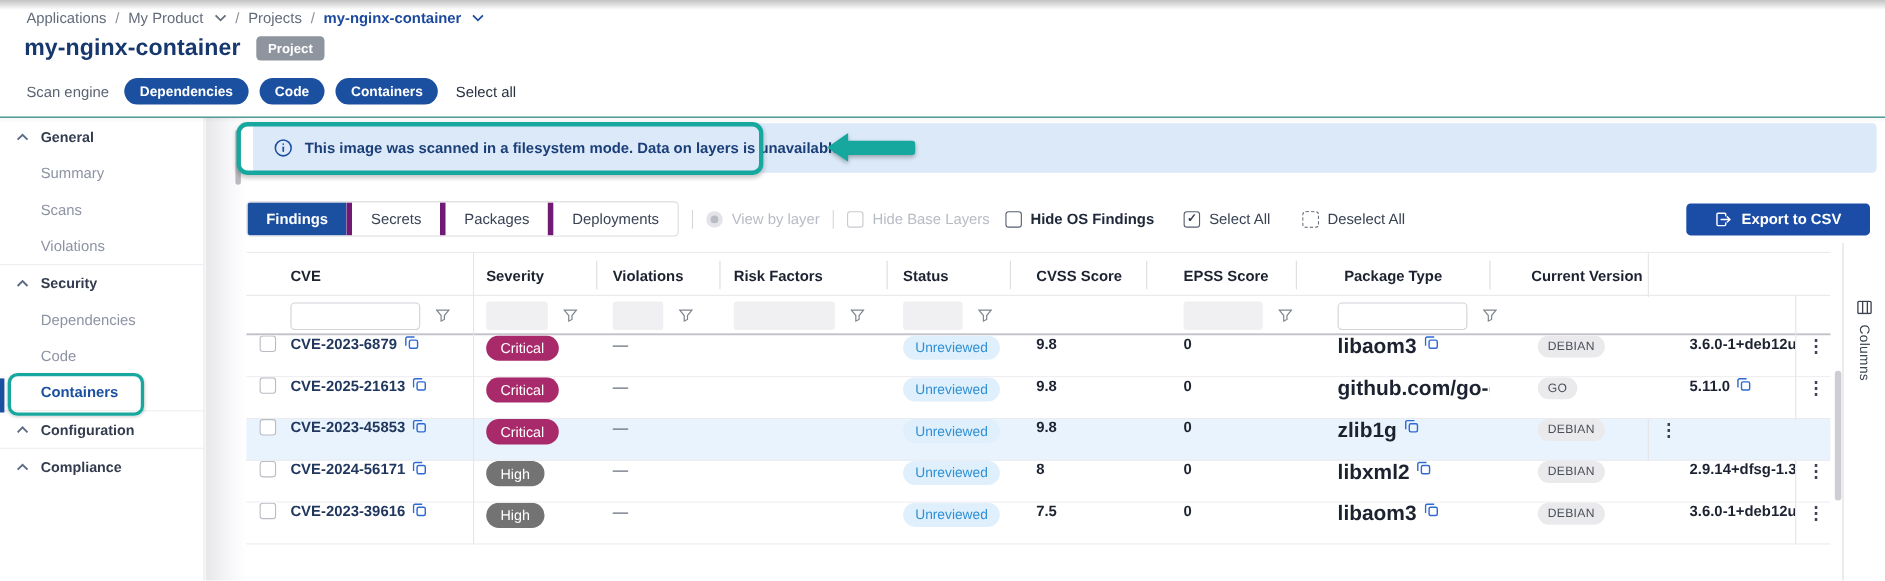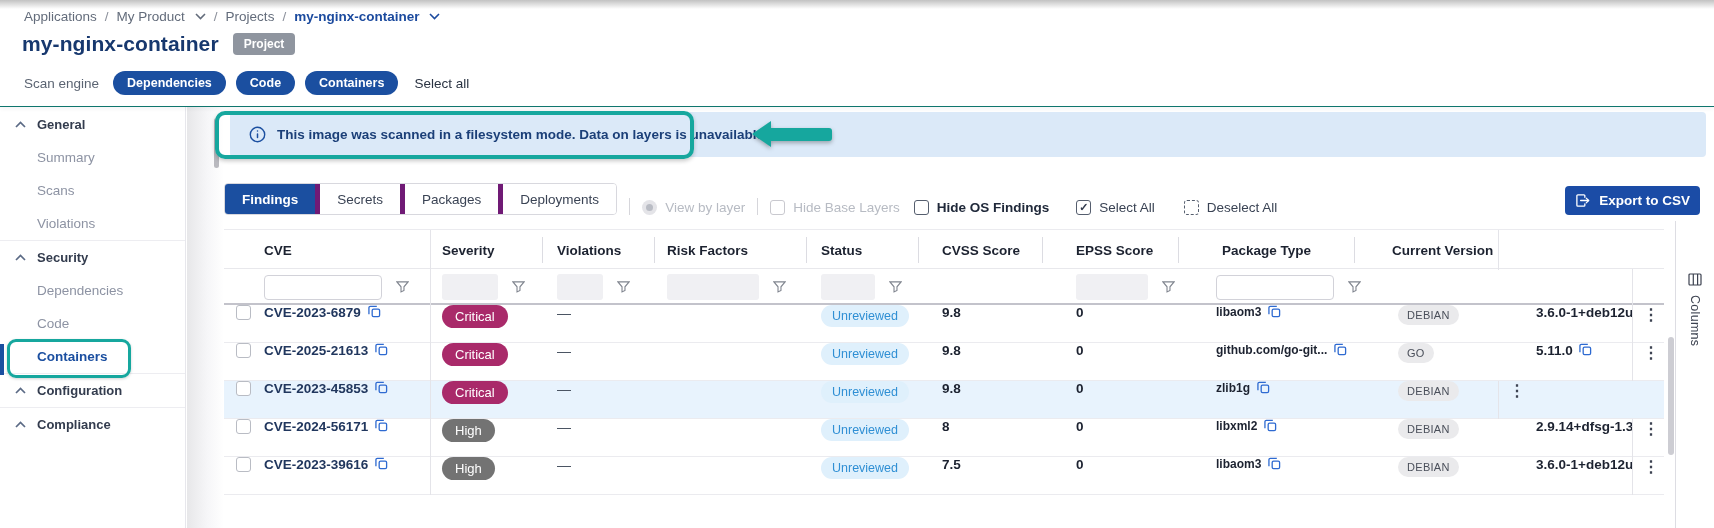--- a/index.html
+++ b/index.html
@@ -61,21 +61,21 @@
     border:4px solid #16a79e; border-radius:10px; pointer-events:none; z-index:6;
     box-shadow:0 2px 4px rgba(0,0,0,.22); }
   .annot-arrow { position:absolute; left:528px; top:9px; width:80px; height:27px;
     pointer-events:none; z-index:6; filter:drop-shadow(0 2px 2px rgba(0,0,0,.3)); }
   .annot-arrow .head { position:absolute; left:0; top:0; width:0; height:0;
     border-top:13px solid transparent; border-bottom:13px solid transparent;
     border-right:19px solid #16a79e; }
   .annot-arrow .shaft { position:absolute; left:18px; top:7px; width:62px; height:13px;
     background:#16a79e; border-radius:0 3px 3px 0; }
 
-  .toolbar { margin:26px 14px 0 0; height:32px; display:flex; align-items:flex-end; }
+  .toolbar { margin:26px 14px 0 0; height:32px; display:flex; align-items:center; }
   .tabs { display:flex; border:1px solid #d8d8de; border-radius:4px; overflow:hidden; height:32px; }
   .tab { display:flex; align-items:center; padding:0 17px; font-size:13.5px; color:#3a4354;
     background:#fff; border-left:5px solid #701a75; cursor:pointer; }
   .tab.first { border-left:none; }
   .tab.active { background:#1b4fa0; color:#fff; font-weight:600; border-left:none; }
   .vbar { width:1px; height:17px; background:#d6d6db; margin:0 12px; }
   .ctl { display:flex; align-items:center; gap:8px; font-size:13.5px; }
   .ctl .lbl-dis { color:#b7bbc3; }
   .ctl .lbl-dark { color:#20293a; font-weight:600; }
   .ctl .lbl-med { color:#3a4354; }
@@ -84,21 +84,21 @@
   .radio-dis::after { content:""; width:7px; height:7px; border-radius:50%; background:#b9bcc4; }
   .cb { width:15px; height:15px; border-radius:3px; background:#fff; display:inline-flex;
     align-items:center; justify-content:center; font-size:11px; line-height:1; }
   .cb.dis { border:1.5px solid #c9c9cf; }
   .cb.empty { border:1.5px solid #555e6e; }
   .cb.checked { border:1.5px solid #555e6e; color:#333c4e; font-weight:700; }
   .cb.dashed { border:1.5px dashed #555e6e; }
   .spacer { flex:1; }
   .export-btn { display:flex; align-items:center; gap:9px; background:#1b4ca6; color:#fff;
     font-size:13.5px; font-weight:600; border:none; border-radius:4px; height:29px;
-    padding:0 10px; cursor:pointer; }
+    padding:0 26px; cursor:pointer; }
 
   
   .table { margin-top:14px; width:1440px;
     --cols: 38px 168px 112px 112px 152px 112px 124px 136px 176px 144px 134px 32px; }
   .tr { display:grid; grid-template-columns:var(--cols); align-items:center; }
   .thead { height:40px; border-top:1px solid #ebebef; border-bottom:1px solid #e8e8ec; }
   .th { position:relative; font-size:13.5px; font-weight:700; color:#1c2230; height:40px;
     display:flex; align-items:center; }
   .th.sepline::before { content:""; position:absolute; left:0; top:7px; width:1px; height:26px;
     background:#dcdce2; }
@@ -113,21 +113,21 @@
   .td { display:flex; align-items:flex-start; height:38px; overflow:hidden; white-space:nowrap; }
   .bl { border-left:1px solid #e4e4e9; }
   .cve-text { font-size:13.5px; font-weight:700; color:#21375e; margin-right:7px; }
   .badge { color:#fff; font-size:13px; padding:4px 13px; border-radius:14px; }
   .badge.critical { background:#a92a6a; }
   .badge.high { background:#737373; }
   .dash { color:#4b5563; font-size:14px; }
   .status-pill { background:#dff0fc; color:#2f8fd4; font-size:12.5px; padding:4px 11px;
     border-radius:12px; }
   .num { font-size:13.5px; font-weight:700; color:#1c2230; }
-  .pkg-text { font-size:12px; font-weight:700; color:#1c2230; margin-right:7px; }
+  .pkg-text { font-size:19px; font-weight:700; color:#1c2230; margin-right:7px; }
   .type-pill { background:#eaeaec; color:#4a4f5a; font-size:11px; padding:4px 9px;
     border-radius:11px; letter-spacing:.3px; }
   .ver-text { font-size:13.5px; font-weight:700; color:#1c2230; margin-right:6px; }
   .kebab { font-size:16px; color:#3d4352; cursor:pointer; font-weight:700; margin-left:10px; }
   
   .p-sel   { padding-left:12px; }
   .p-cve   { padding-left:2px; }
   .p-sev   { padding-left:11px; }
   .p-viol  { padding-left:15px; }
   .p-rf    { padding-left:13px; }

